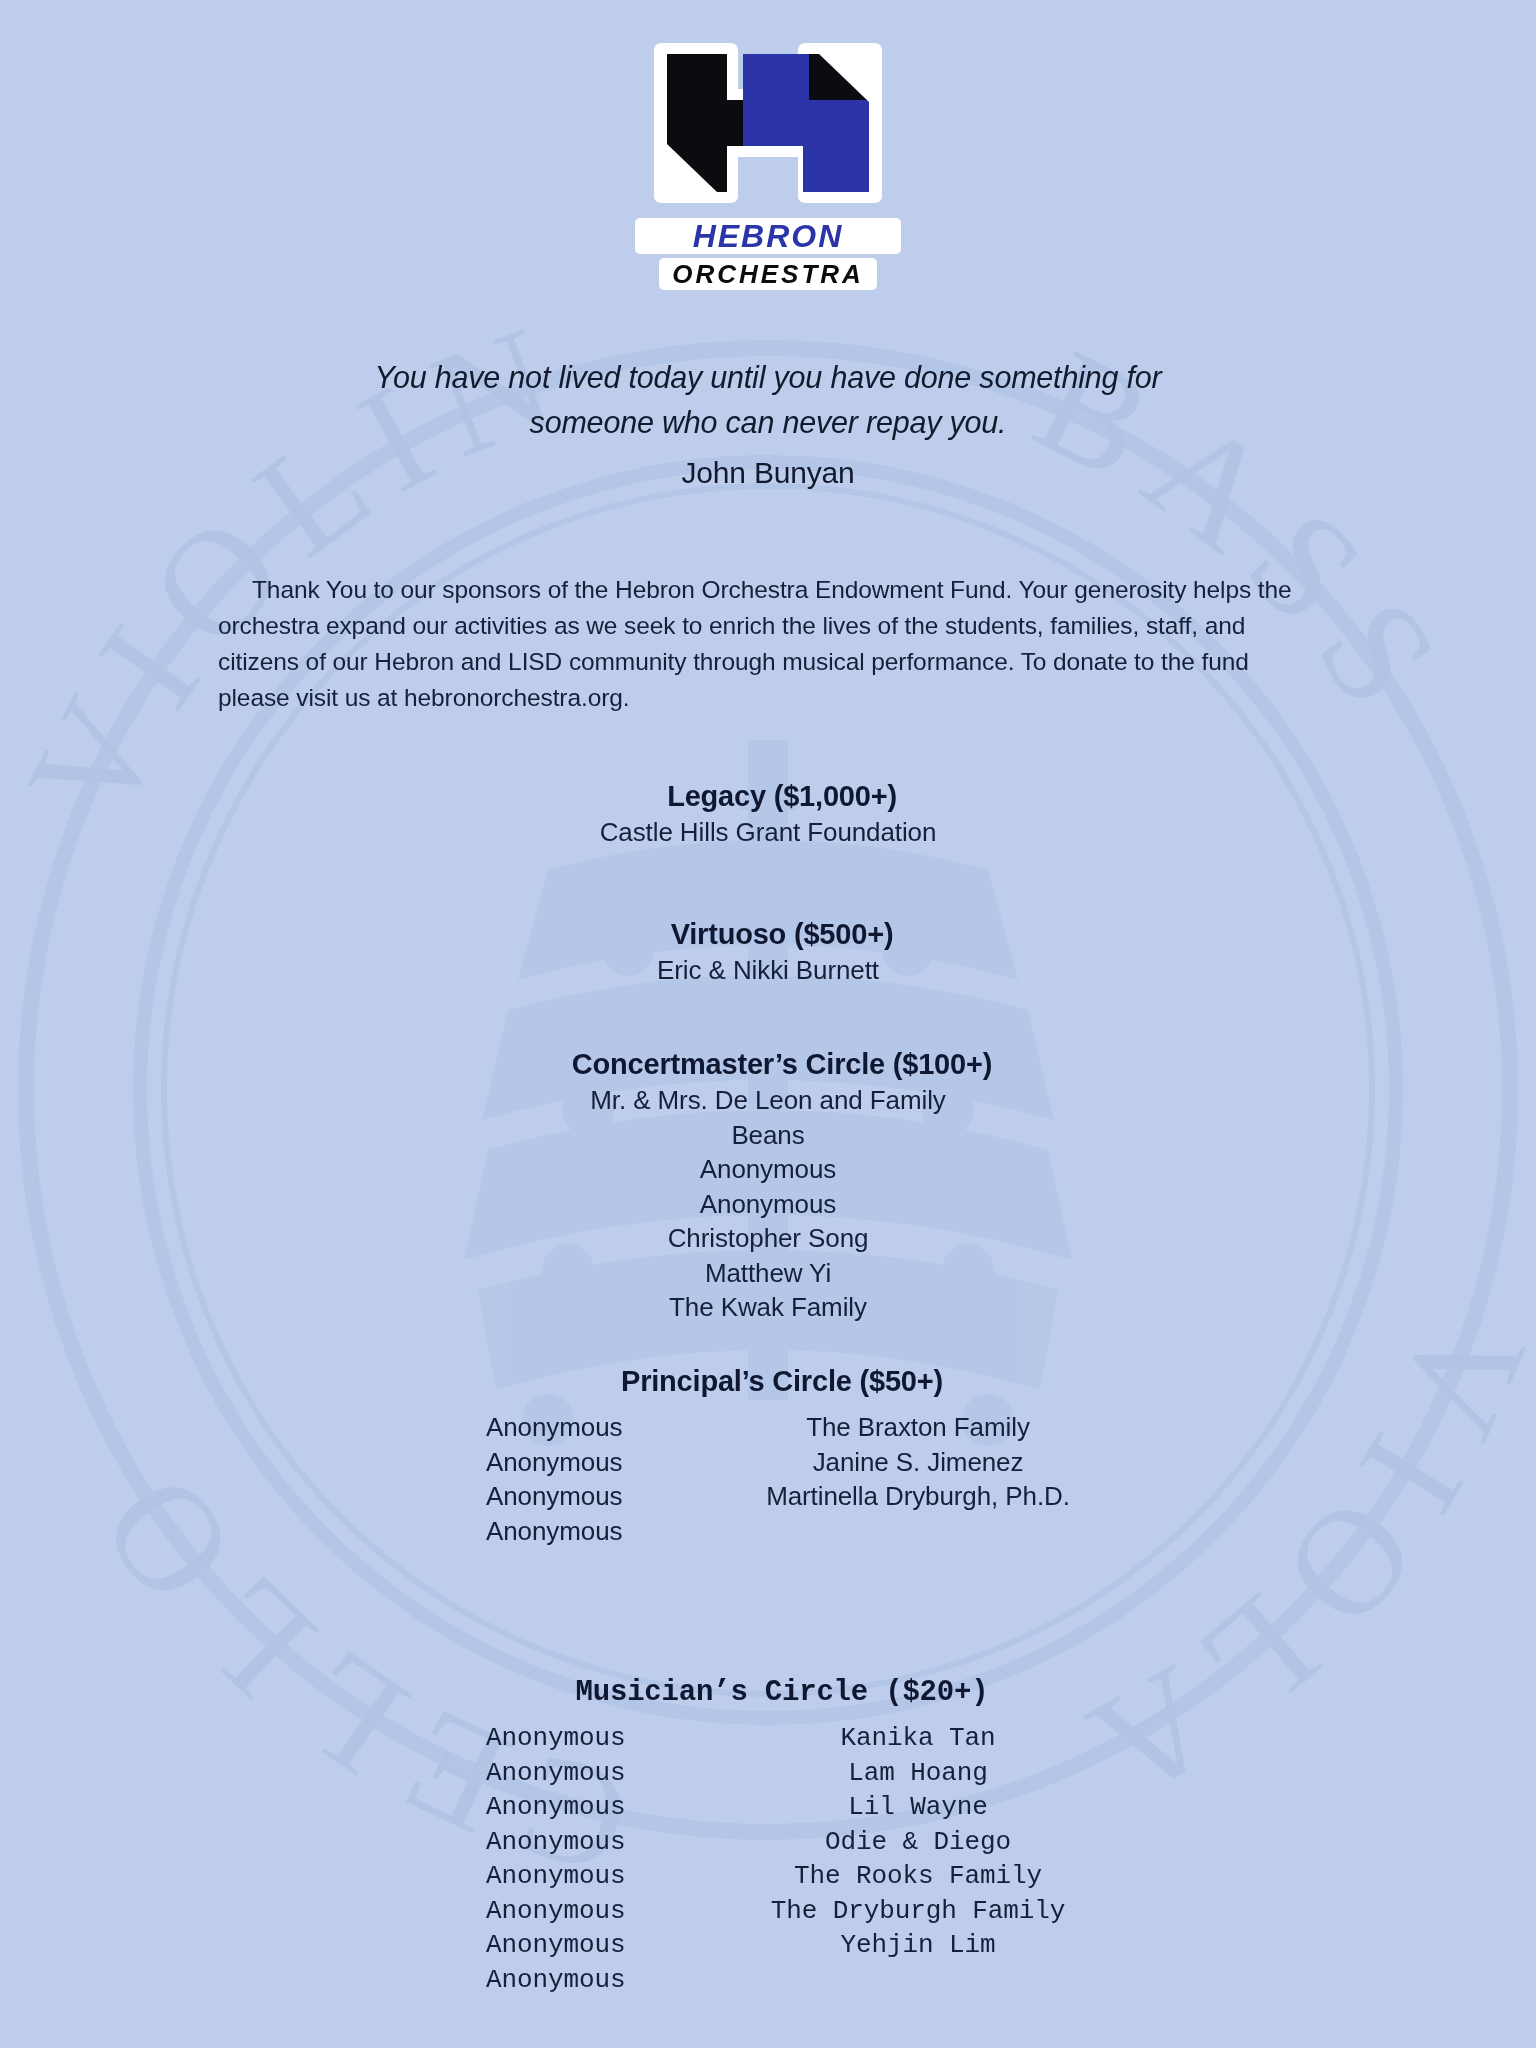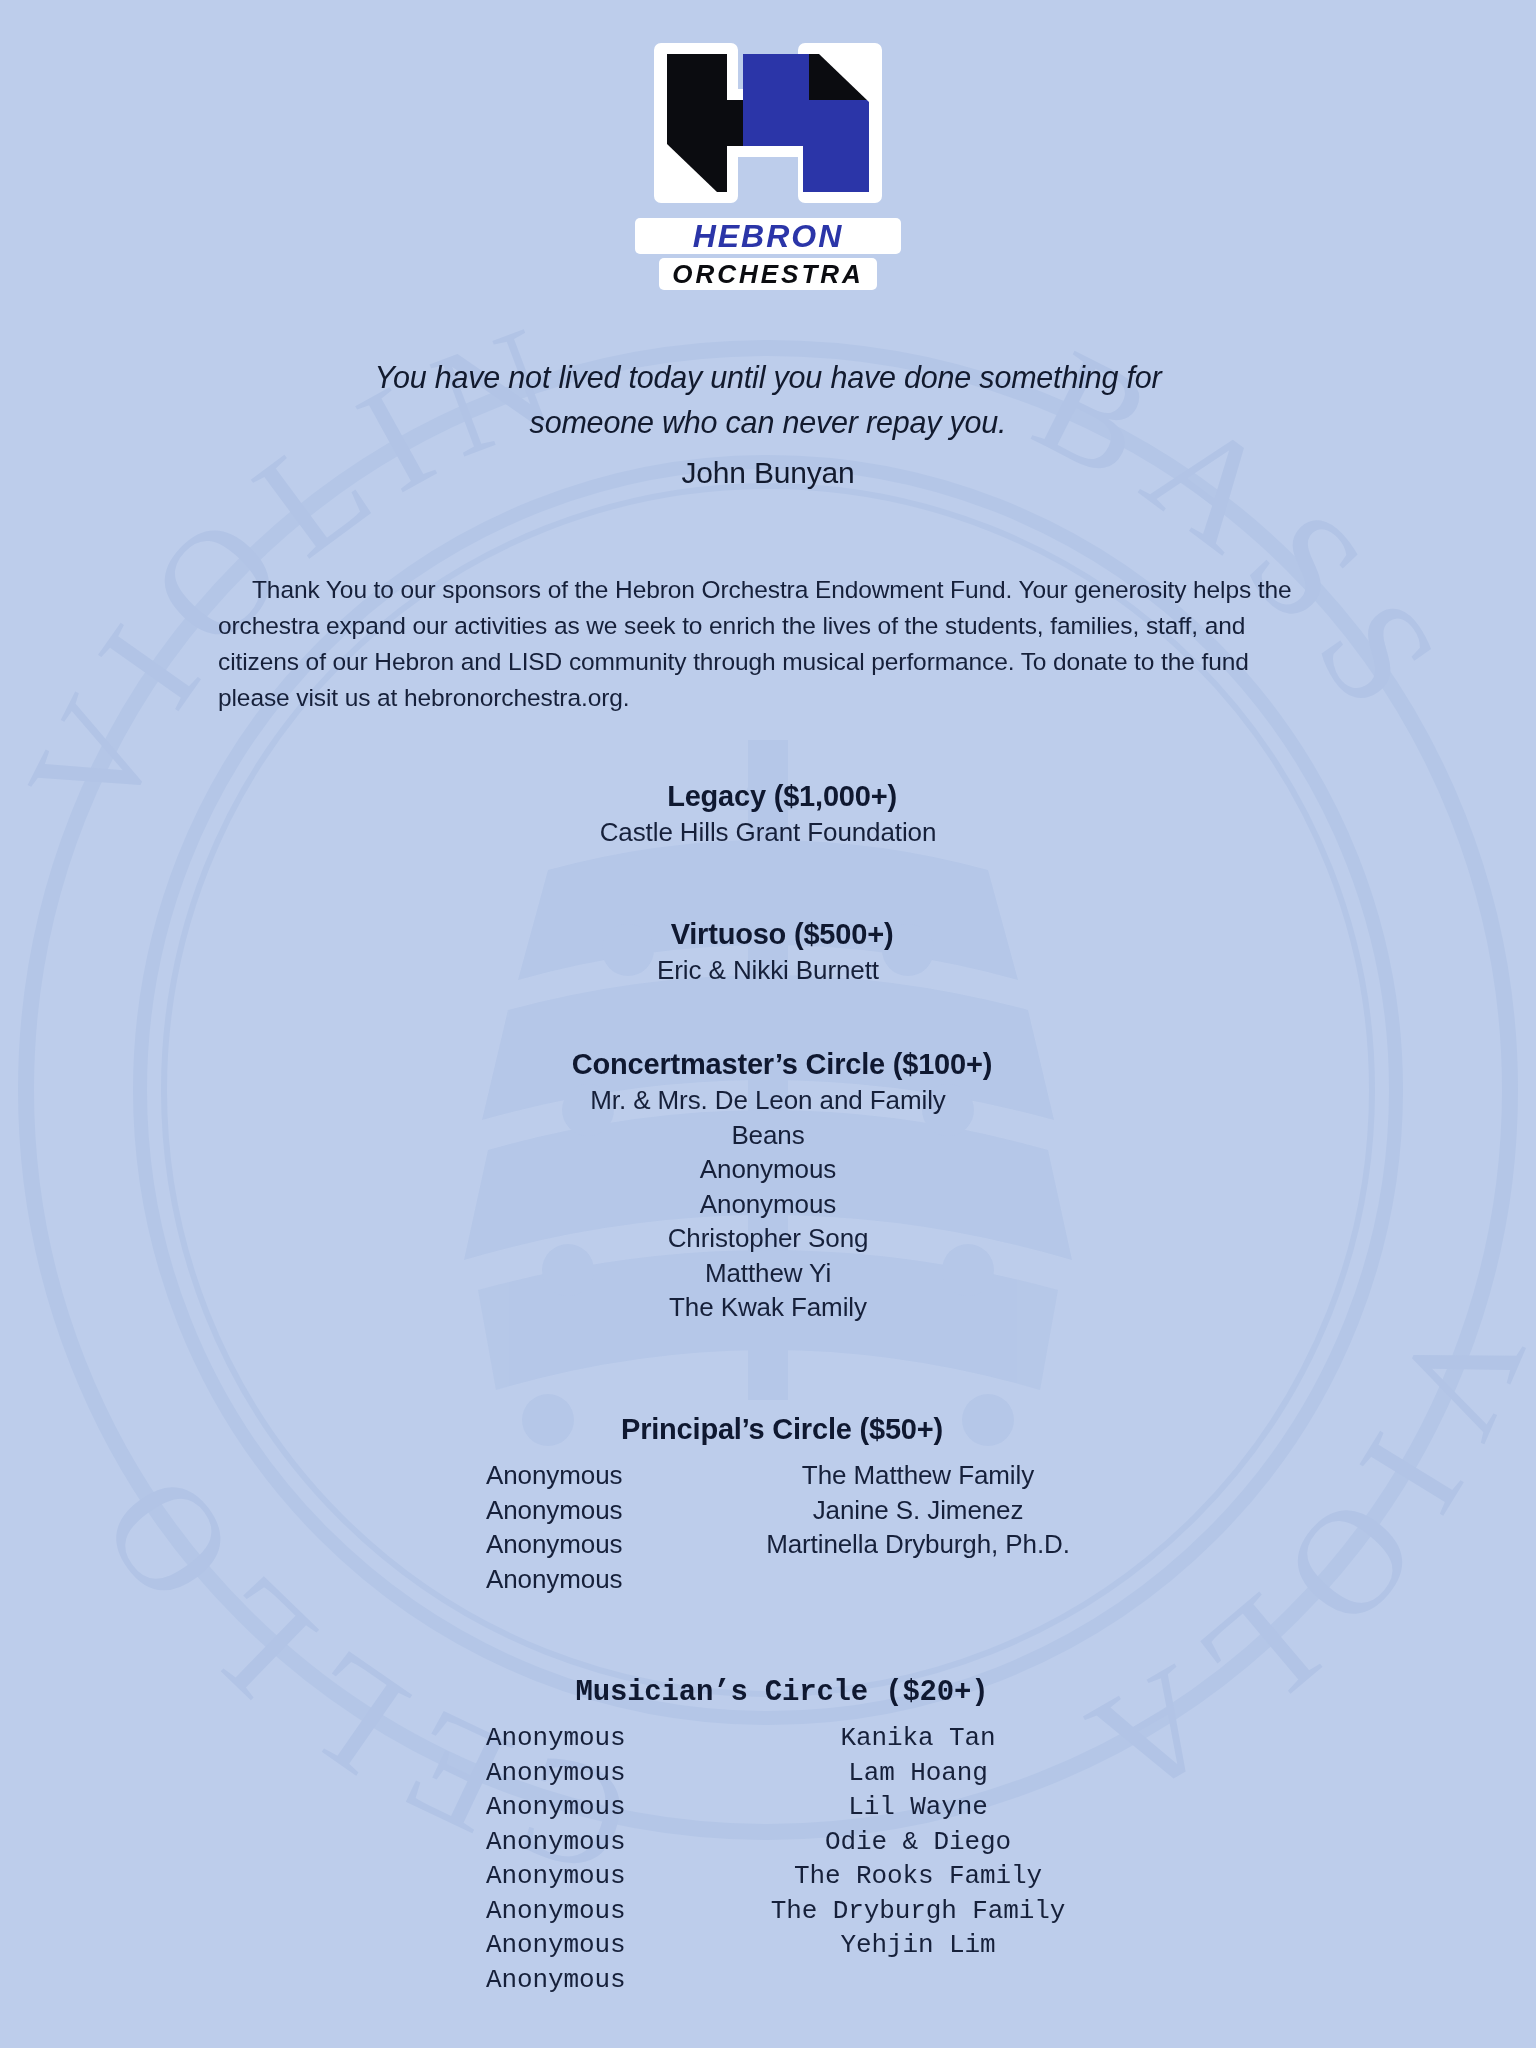--- a/index.html
+++ b/index.html
@@ -139,21 +139,21 @@
     text-align: center;
   }
   .col-left .donor, .col-right .donor {
     line-height: 34.5px;
   }
 
   
   #sec-legacy { top: 780px; }
   #sec-virtuoso { top: 918px; }
   #sec-concert { top: 1048px; }
-  #sec-principal { top: 1365px; margin-top: 48px; }
+  #sec-principal { top: 1365px; }
   #sec-musician { top: 1676px; font-family: Liberation Mono, monospace; }
 </style>
 </head>
 <body>
 
 <svg id="watermark" viewBox="0 0 1560 1560">
   <defs>
     <path id="circlePathOuter" d="M 780,780 m -700,0 a 700,700 0 1,1 1400,0 a 700,700 0 1,1 -1400,0"></path>
   </defs>
   <circle cx="780" cy="780" r="742" fill="none" stroke="#b4c6e7" stroke-width="16"></circle>
@@ -246,21 +246,21 @@
   <div class="section" id="sec-principal">
     <div class="section-title">Principal’s Circle ($50+)</div>
     <div class="two-col">
       <div class="col-left">
         <div class="donor">Anonymous</div>
         <div class="donor">Anonymous</div>
         <div class="donor">Anonymous</div>
         <div class="donor">Anonymous</div>
       </div>
       <div class="col-right">
-        <div class="donor">The Matthew Family</div>
+        <div class="donor">The Braxton Family</div>
         <div class="donor">Janine S. Jimenez</div>
         <div class="donor">Martinella Dryburgh, Ph.D.</div>
       </div>
     </div>
   </div>
 
   <div class="section" id="sec-musician">
     <div class="section-title">Musician’s Circle ($20+)</div>
     <div class="two-col">
       <div class="col-left">

